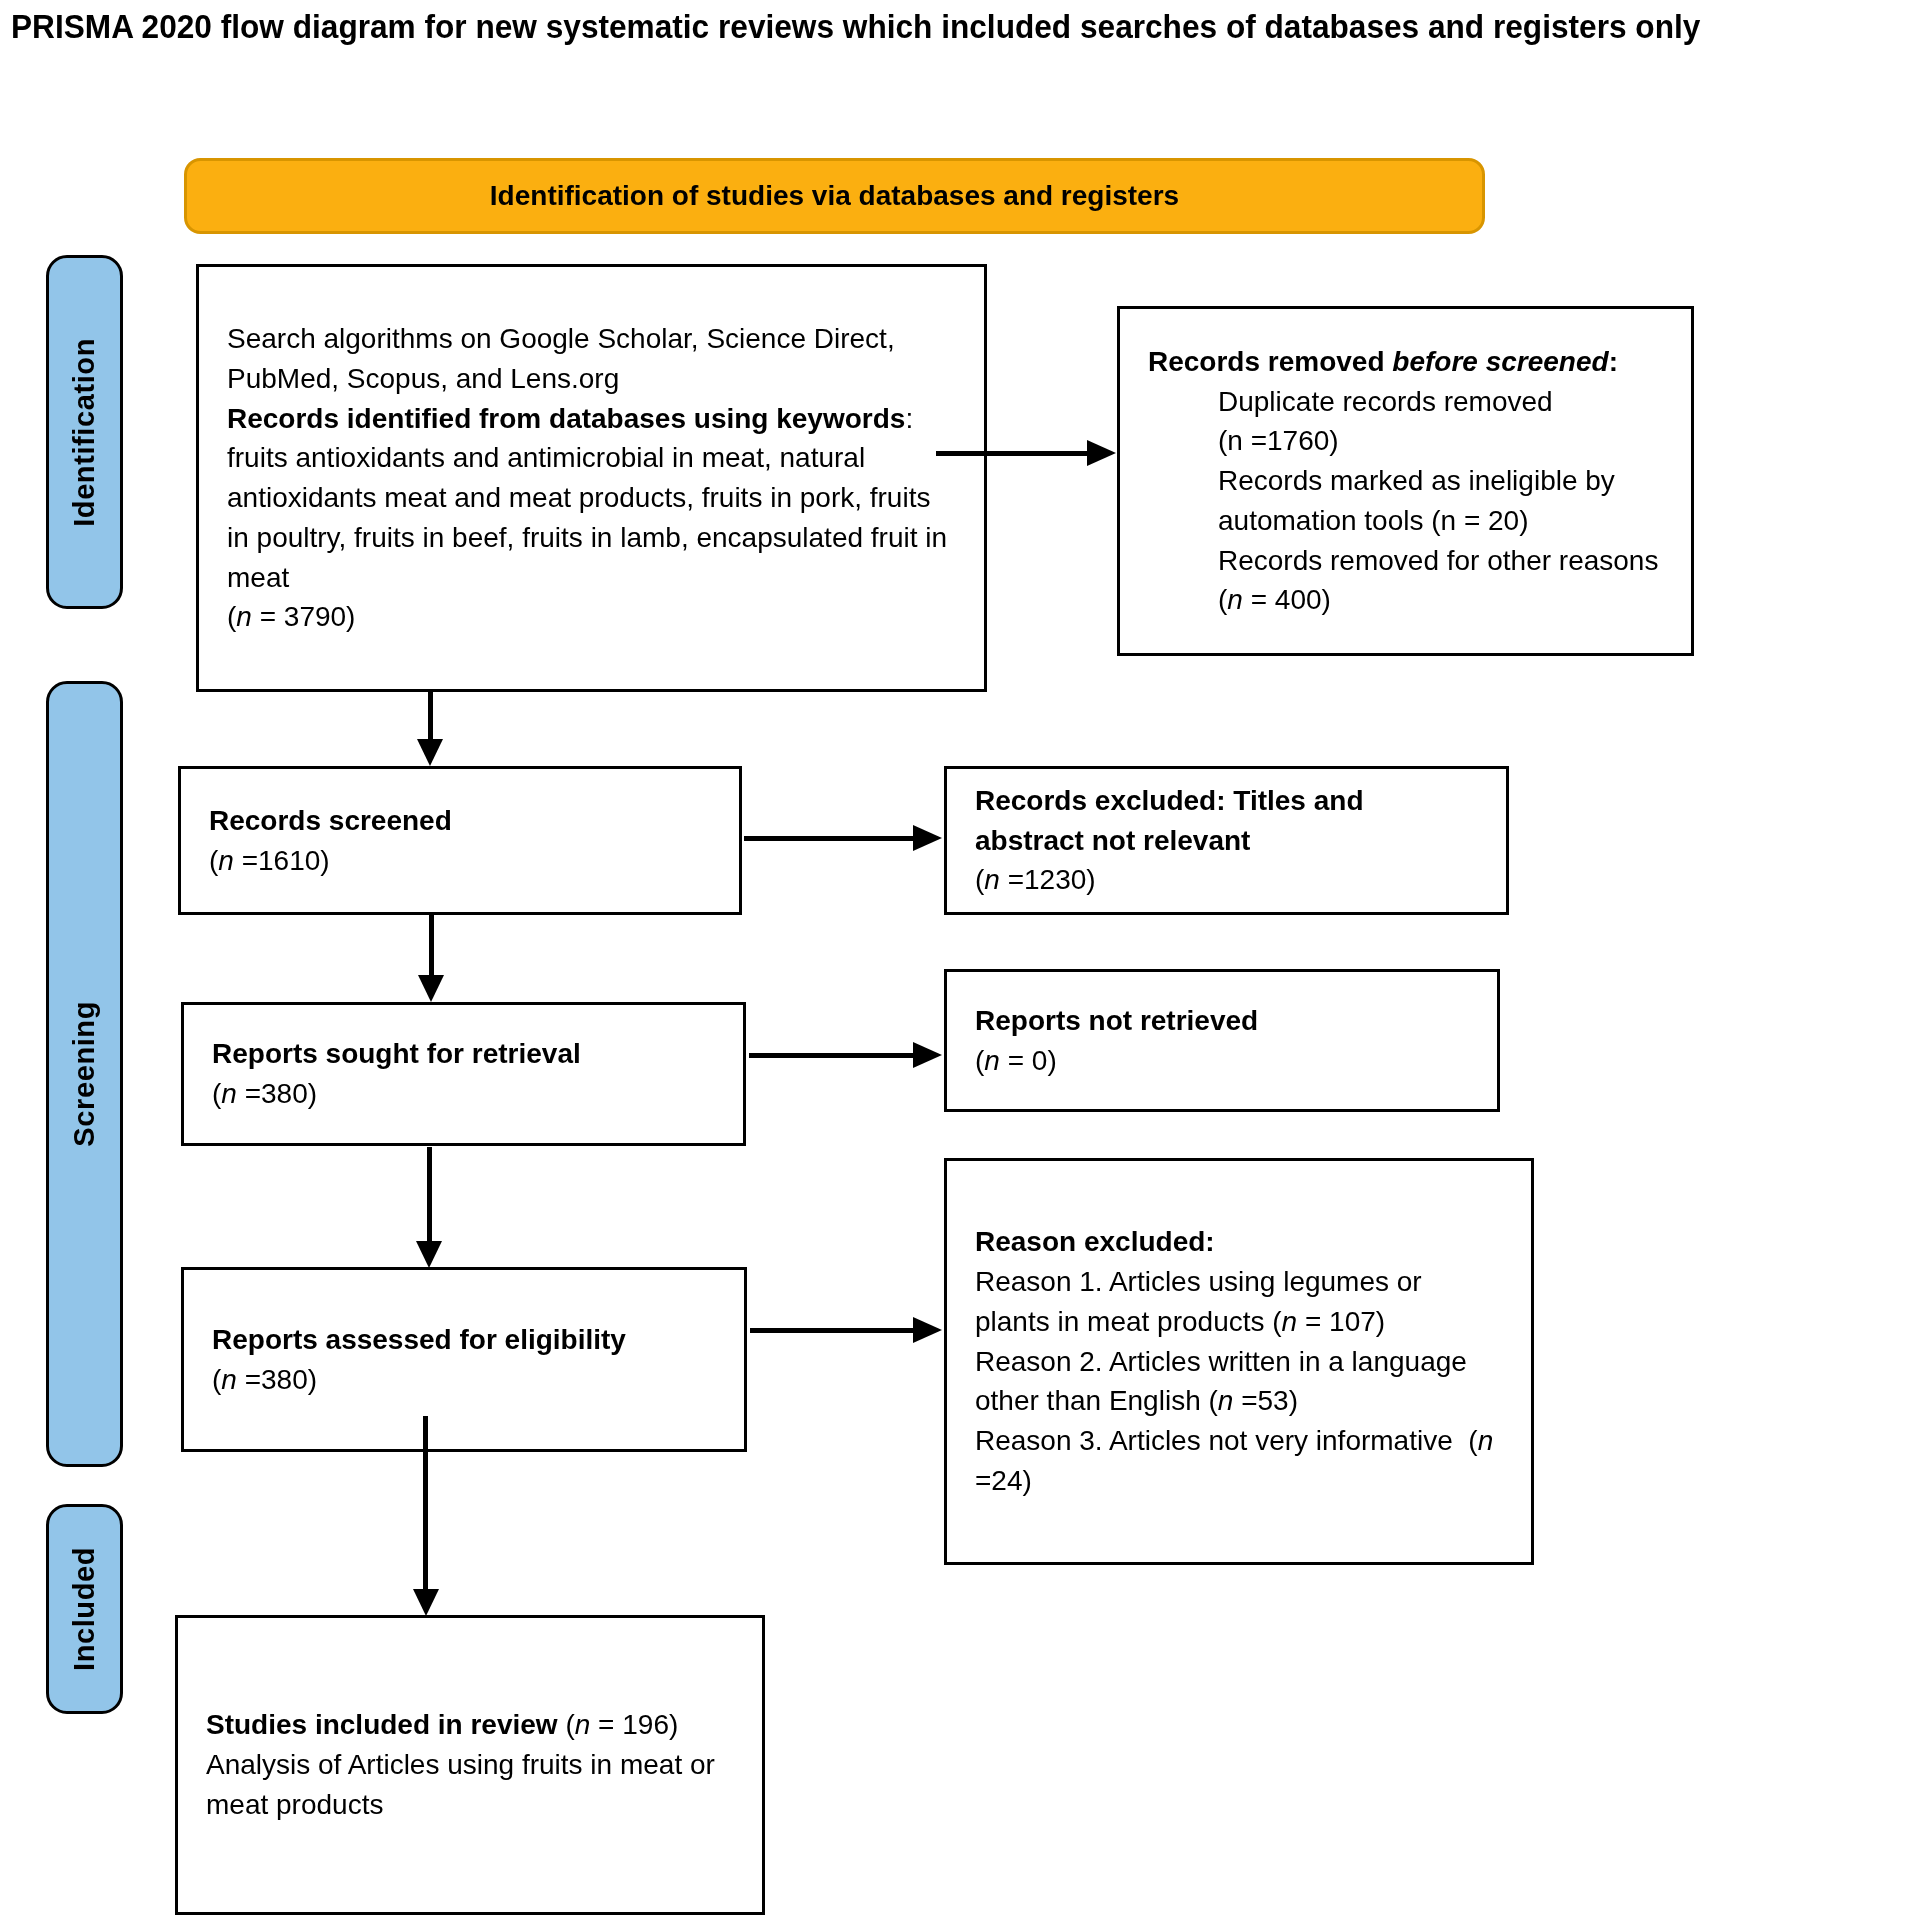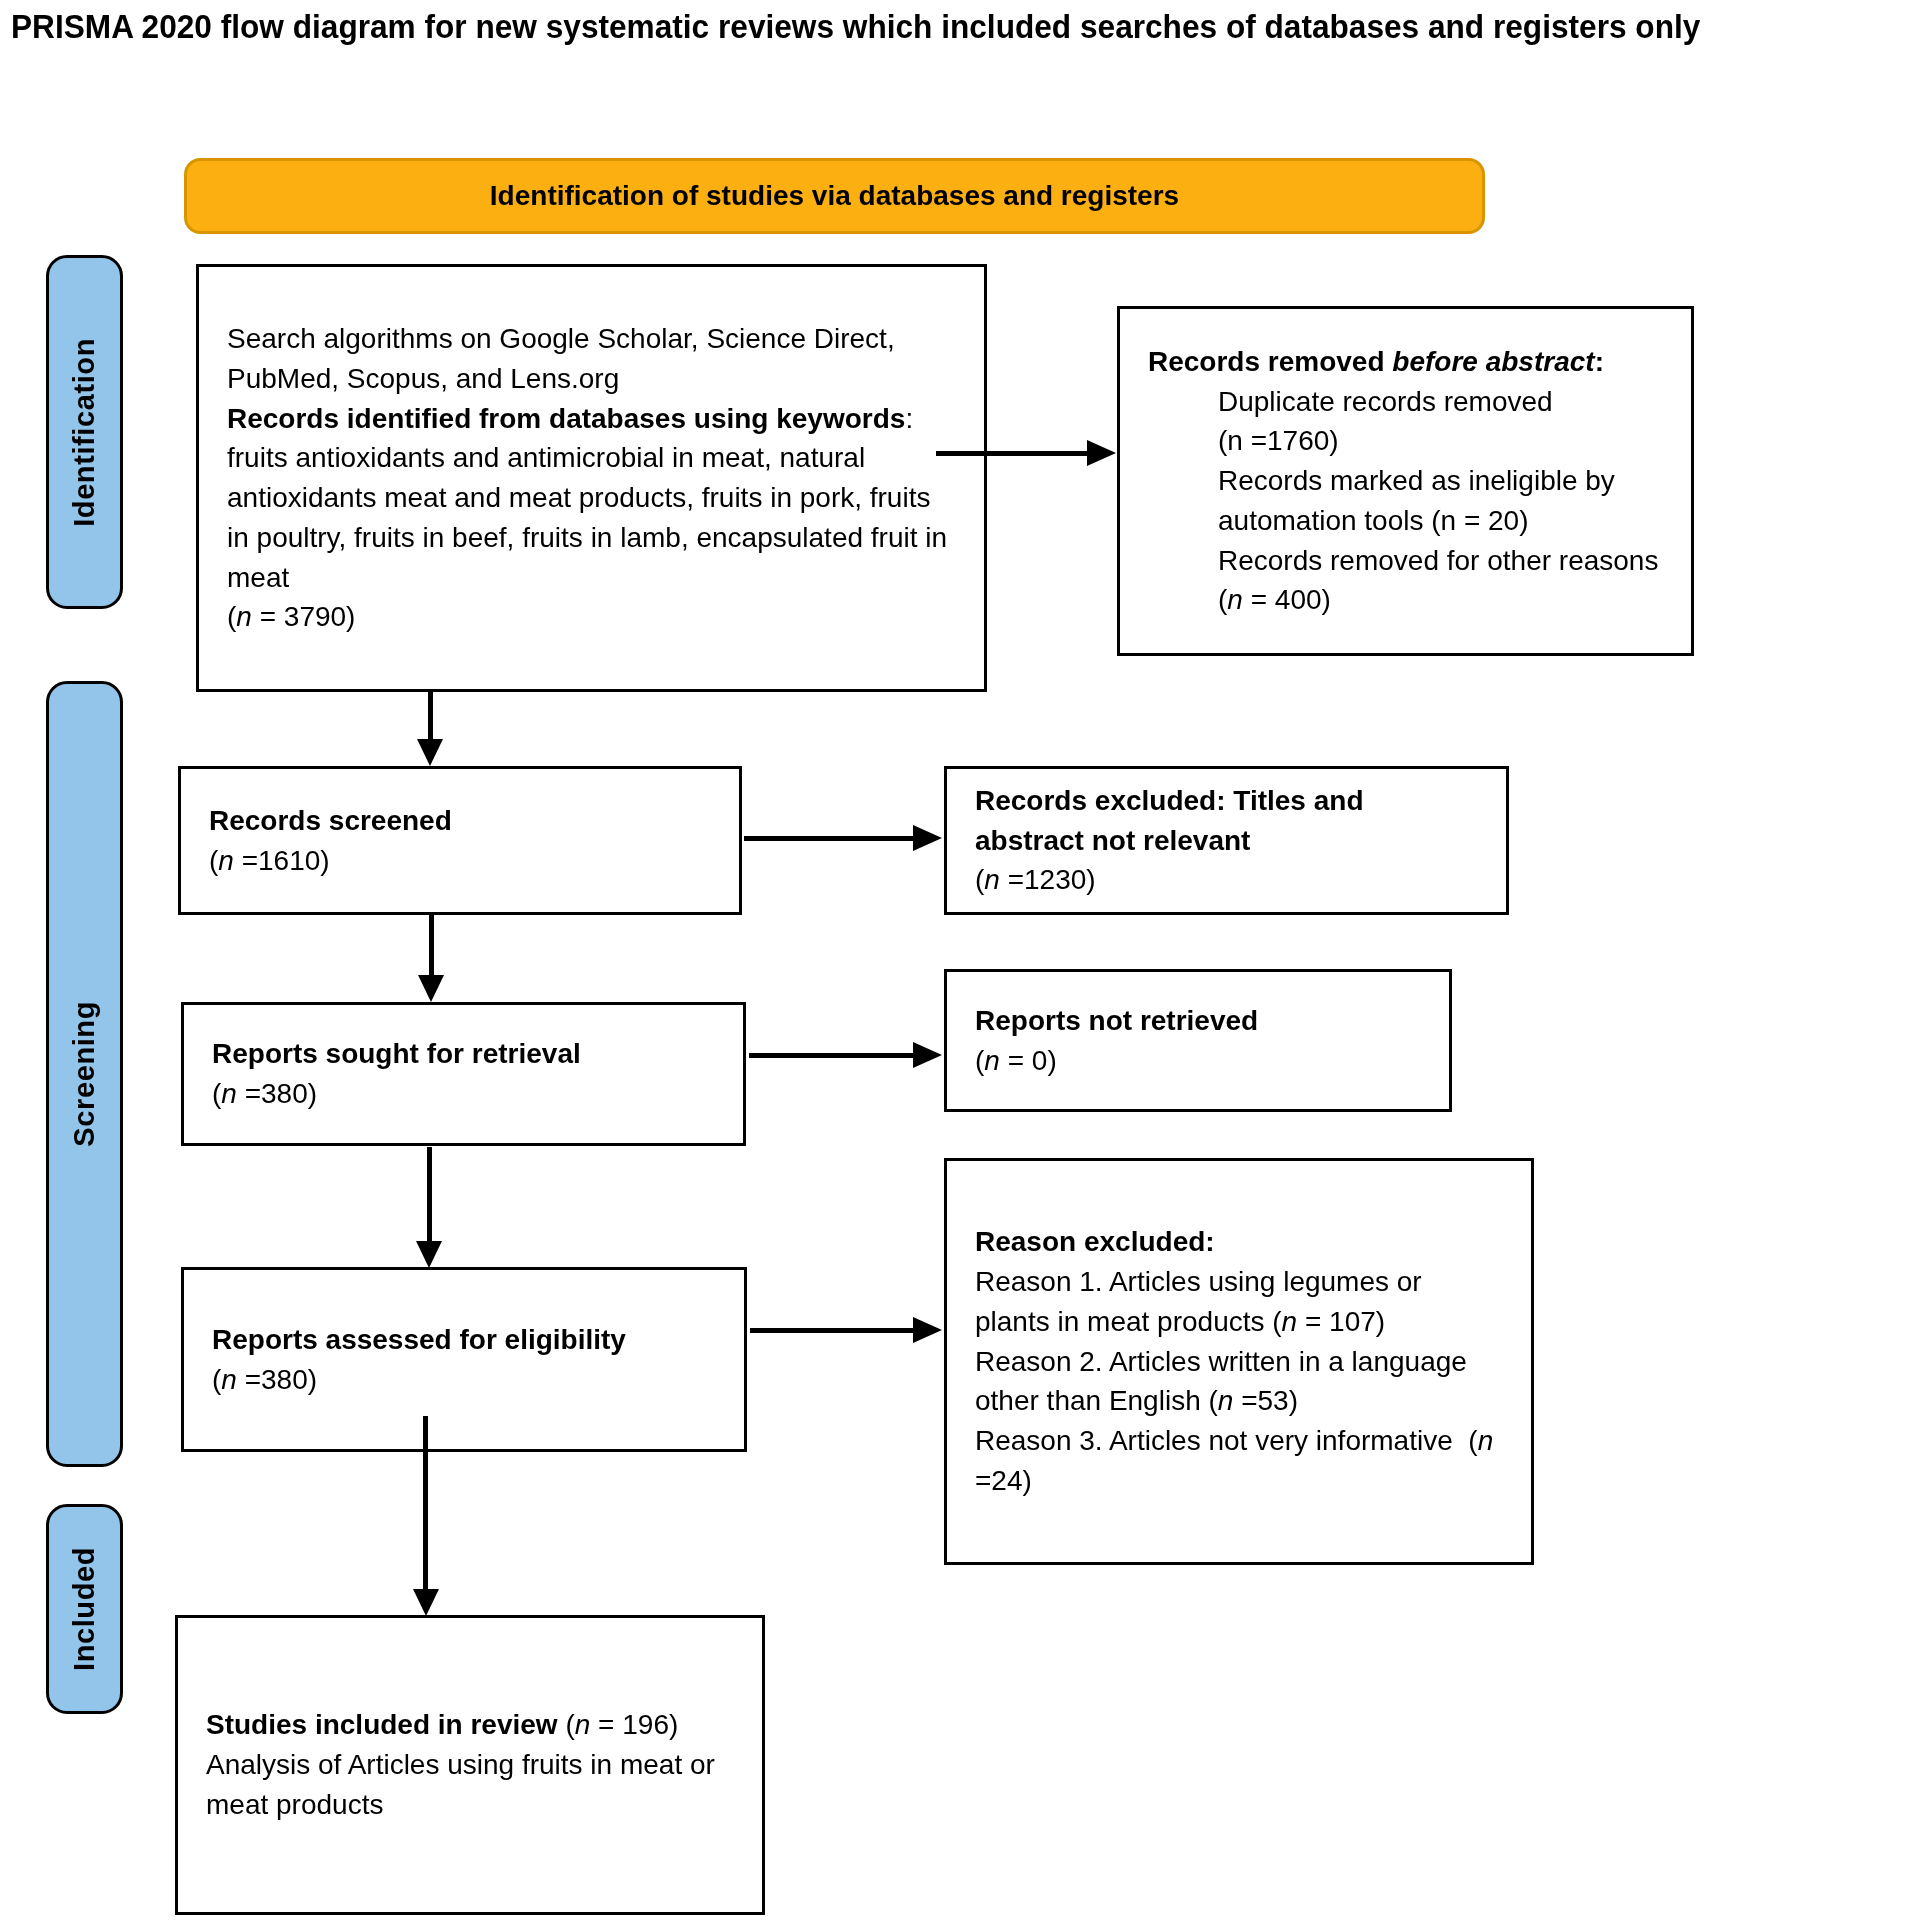--- a/index.html
+++ b/index.html
@@ -68,21 +68,21 @@
   .flowbox .line{white-space:pre-wrap;}
   .flowbox .line.indent{padding-left:70px;}
   .seg.b{font-weight:bold;}
   .seg.i{font-style:italic;}
 
   #box-databases{left:196px;top:264px;width:791px;height:428px;padding:10.6px 28px;}
   #box-records-removed{left:1117px;top:306px;width:577px;height:350px;}
   #box-records-screened{left:178px;top:766px;width:564px;height:149px;}
   #box-records-excluded{left:944px;top:766px;width:565px;height:149px;}
   #box-reports-sought{left:181px;top:1002px;width:565px;height:144px;}
-  #box-reports-not-retrieved{left:944px;top:969px;width:508px;height:143px;}
+  #box-reports-not-retrieved{left:944px;top:969px;width:556px;height:143px;}
   #box-reports-assessed{left:181px;top:1267px;width:566px;height:185px;}
   #box-reports-excluded{left:944px;top:1158px;width:590px;height:407px;}
   #box-studies-included{left:175px;top:1615px;width:590px;height:300px;}
 
   
   .shaft{position:absolute;background:#000;}
   .head{position:absolute;width:0;height:0;}
   .head.right{border-top:13px solid transparent;border-bottom:13px solid transparent;border-left:29px solid #000;}
   .head.down{border-left:13px solid transparent;border-right:13px solid transparent;border-top:27px solid #000;}
 
@@ -123,21 +123,21 @@
   <div class="stage" id="stage-included">
     <span class="vtext">Included</span>
   </div>
 
   <div class="flowbox" id="box-databases">
       <div class="line"><span class="seg">Search algorithms on Google Scholar, Science Direct, PubMed, Scopus, and Lens.org</span></div>
       <div class="line"><span class="seg b">Records identified from databases using keywords</span><span class="seg">: fruits antioxidants and antimicrobial in meat, natural antioxidants meat and meat products, fruits in pork, fruits in poultry, fruits in beef, fruits in lamb, encapsulated fruit in meat</span></div>
       <div class="line"><span class="seg">(</span><span class="seg i">n</span><span class="seg">&nbsp;=&nbsp;3790)</span></div>
     </div>
   <div class="flowbox" id="box-records-removed">
-      <div class="line"><span class="seg b">Records removed </span><span class="seg b i">before abstract</span><span class="seg b">:</span></div>
+      <div class="line"><span class="seg b">Records removed </span><span class="seg b i">before screened</span><span class="seg b">:</span></div>
       <div class="line indent"><span class="seg">Duplicate records removed (n&nbsp;=1760)</span></div>
       <div class="line indent"><span class="seg">Records marked as ineligible by automation tools (n&nbsp;=&nbsp;20)</span></div>
       <div class="line indent"><span class="seg">Records removed for other reasons (</span><span class="seg i">n</span><span class="seg">&nbsp;=&nbsp;400)</span></div>
     </div>
   <div class="flowbox" id="box-records-screened">
       <div class="line"><span class="seg b">Records screened</span></div>
       <div class="line"><span class="seg">(</span><span class="seg i">n</span><span class="seg">&nbsp;=1610)</span></div>
     </div>
   <div class="flowbox" id="box-records-excluded">
       <div class="line"><span class="seg b">Records excluded: Titles and abstract not relevant</span></div>

